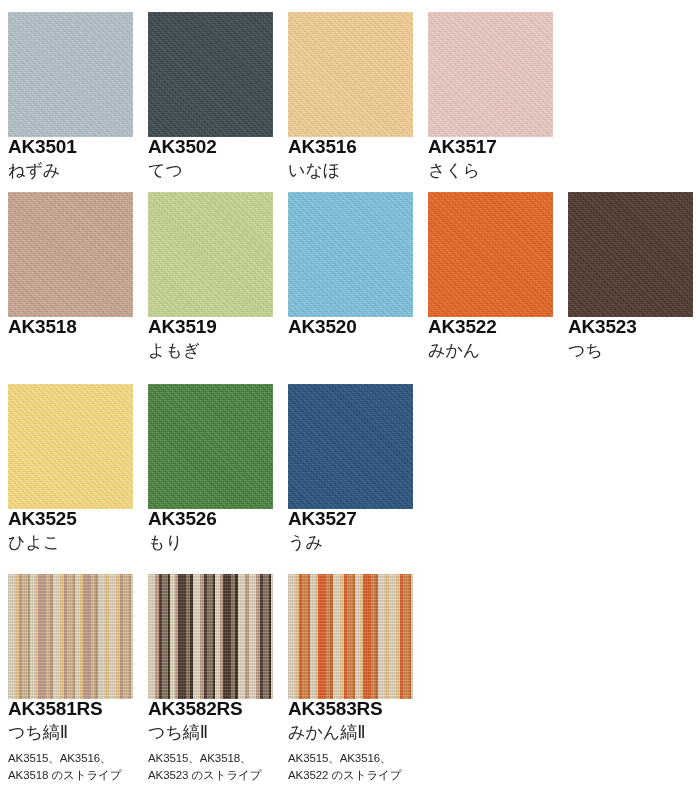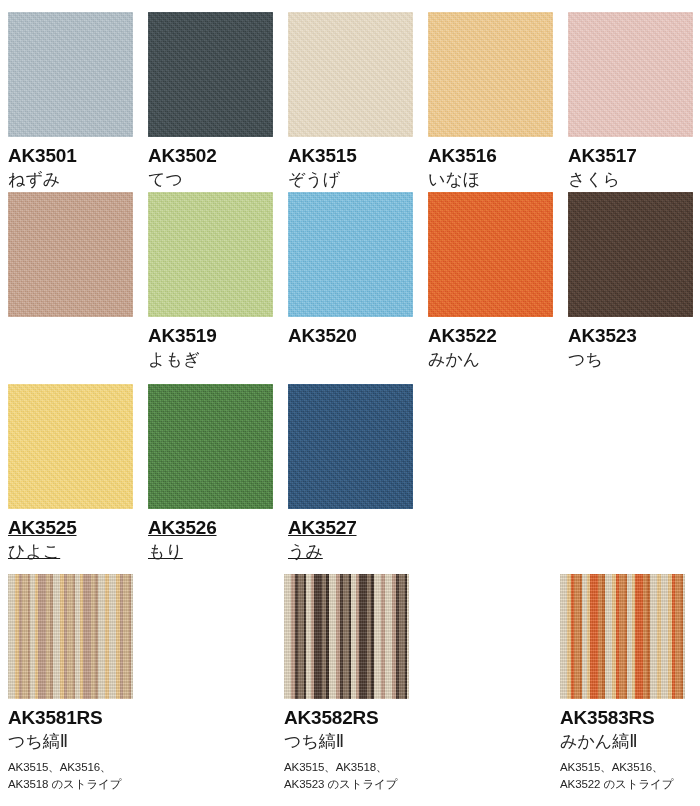--- a/index.html
+++ b/index.html
@@ -23,22 +23,22 @@
   }
   .swatch-row {
     display: flex;
     flex-direction: row;
     align-items: flex-start;
     padding-left: 8px;
     box-sizing: border-box;
   }
   .row-1 { height: 192px; padding-top: 12px; }
   .row-2 { height: 192px; padding-top: 0px; }
-  .row-3 { height: 190px; padding-top: 0px; text-decoration: underline; }
-  .row-4 { height: 222px; padding-top: 0px; justify-content: space-between; }
+  .row-3 { height: 190px; padding-top: 0px; }
+  .row-4 { height: 222px; padding-top: 0px; }
 
   .swatch-cell {
     width: 125px;
     margin-right: 15px;
     position: relative;
   }
   .swatch-tile {
     width: 125px;
     height: 125px;
     position: relative;
@@ -73,21 +73,20 @@
     mix-blend-mode: normal;
     opacity: 0.55;
   }
   .swatch-tile.striped .tex2 {
     background-image:
       repeating-linear-gradient(90deg, rgba(0,0,0,0.10) 0px, rgba(0,0,0,0.10) 1px, rgba(255,255,255,0.12) 1px, rgba(255,255,255,0.12) 2px);
     opacity: 0.5;
   }
 
   .swatch-caption {
-    padding-top: 9px;
   }
   .swatch-code {
     font-size: 19px;
     font-weight: bold;
     line-height: 1.06;
     letter-spacing: -0.2px;
     color: #111111;
     white-space: nowrap;
   }
   .swatch-name {
@@ -126,30 +125,20 @@
         <div class="swatch-tile" style="background: rgb(63, 74, 78);">
           <div class="tex"></div>
           <div class="tex2"></div>
         </div>
         <div class="swatch-caption">
           <div class="swatch-code">AK3502</div>
           <div class="swatch-name">てつ</div>
         </div>
       </div>
       <div class="swatch-cell">
-        <div class="swatch-tile" style="background: rgb(228, 216, 193);">
-          <div class="tex"></div>
-          <div class="tex2"></div>
-        </div>
-        <div class="swatch-caption">
-          <div class="swatch-code">AK3515</div>
-          <div class="swatch-name">ぞうげ</div>
-        </div>
-      </div>
-      <div class="swatch-cell">
         <div class="swatch-tile" style="background: rgb(237, 200, 140);">
           <div class="tex"></div>
           <div class="tex2"></div>
         </div>
         <div class="swatch-caption">
           <div class="swatch-code">AK3516</div>
           <div class="swatch-name">いなほ</div>
         </div>
       </div>
       <div class="swatch-cell">
@@ -163,20 +152,21 @@
         </div>
       </div>
     </div>
     <div class="swatch-row row-2">
       <div class="swatch-cell">
         <div class="swatch-tile" style="background: rgb(196, 160, 139);">
           <div class="tex"></div>
           <div class="tex2"></div>
         </div>
         <div class="swatch-caption">
+          <div class="swatch-code">AK3518</div>
         </div>
       </div>
       <div class="swatch-cell">
         <div class="swatch-tile" style="background: rgb(190, 208, 140);">
           <div class="tex"></div>
           <div class="tex2"></div>
         </div>
         <div class="swatch-caption">
           <div class="swatch-code">AK3519</div>
           <div class="swatch-name">よもぎ</div>

